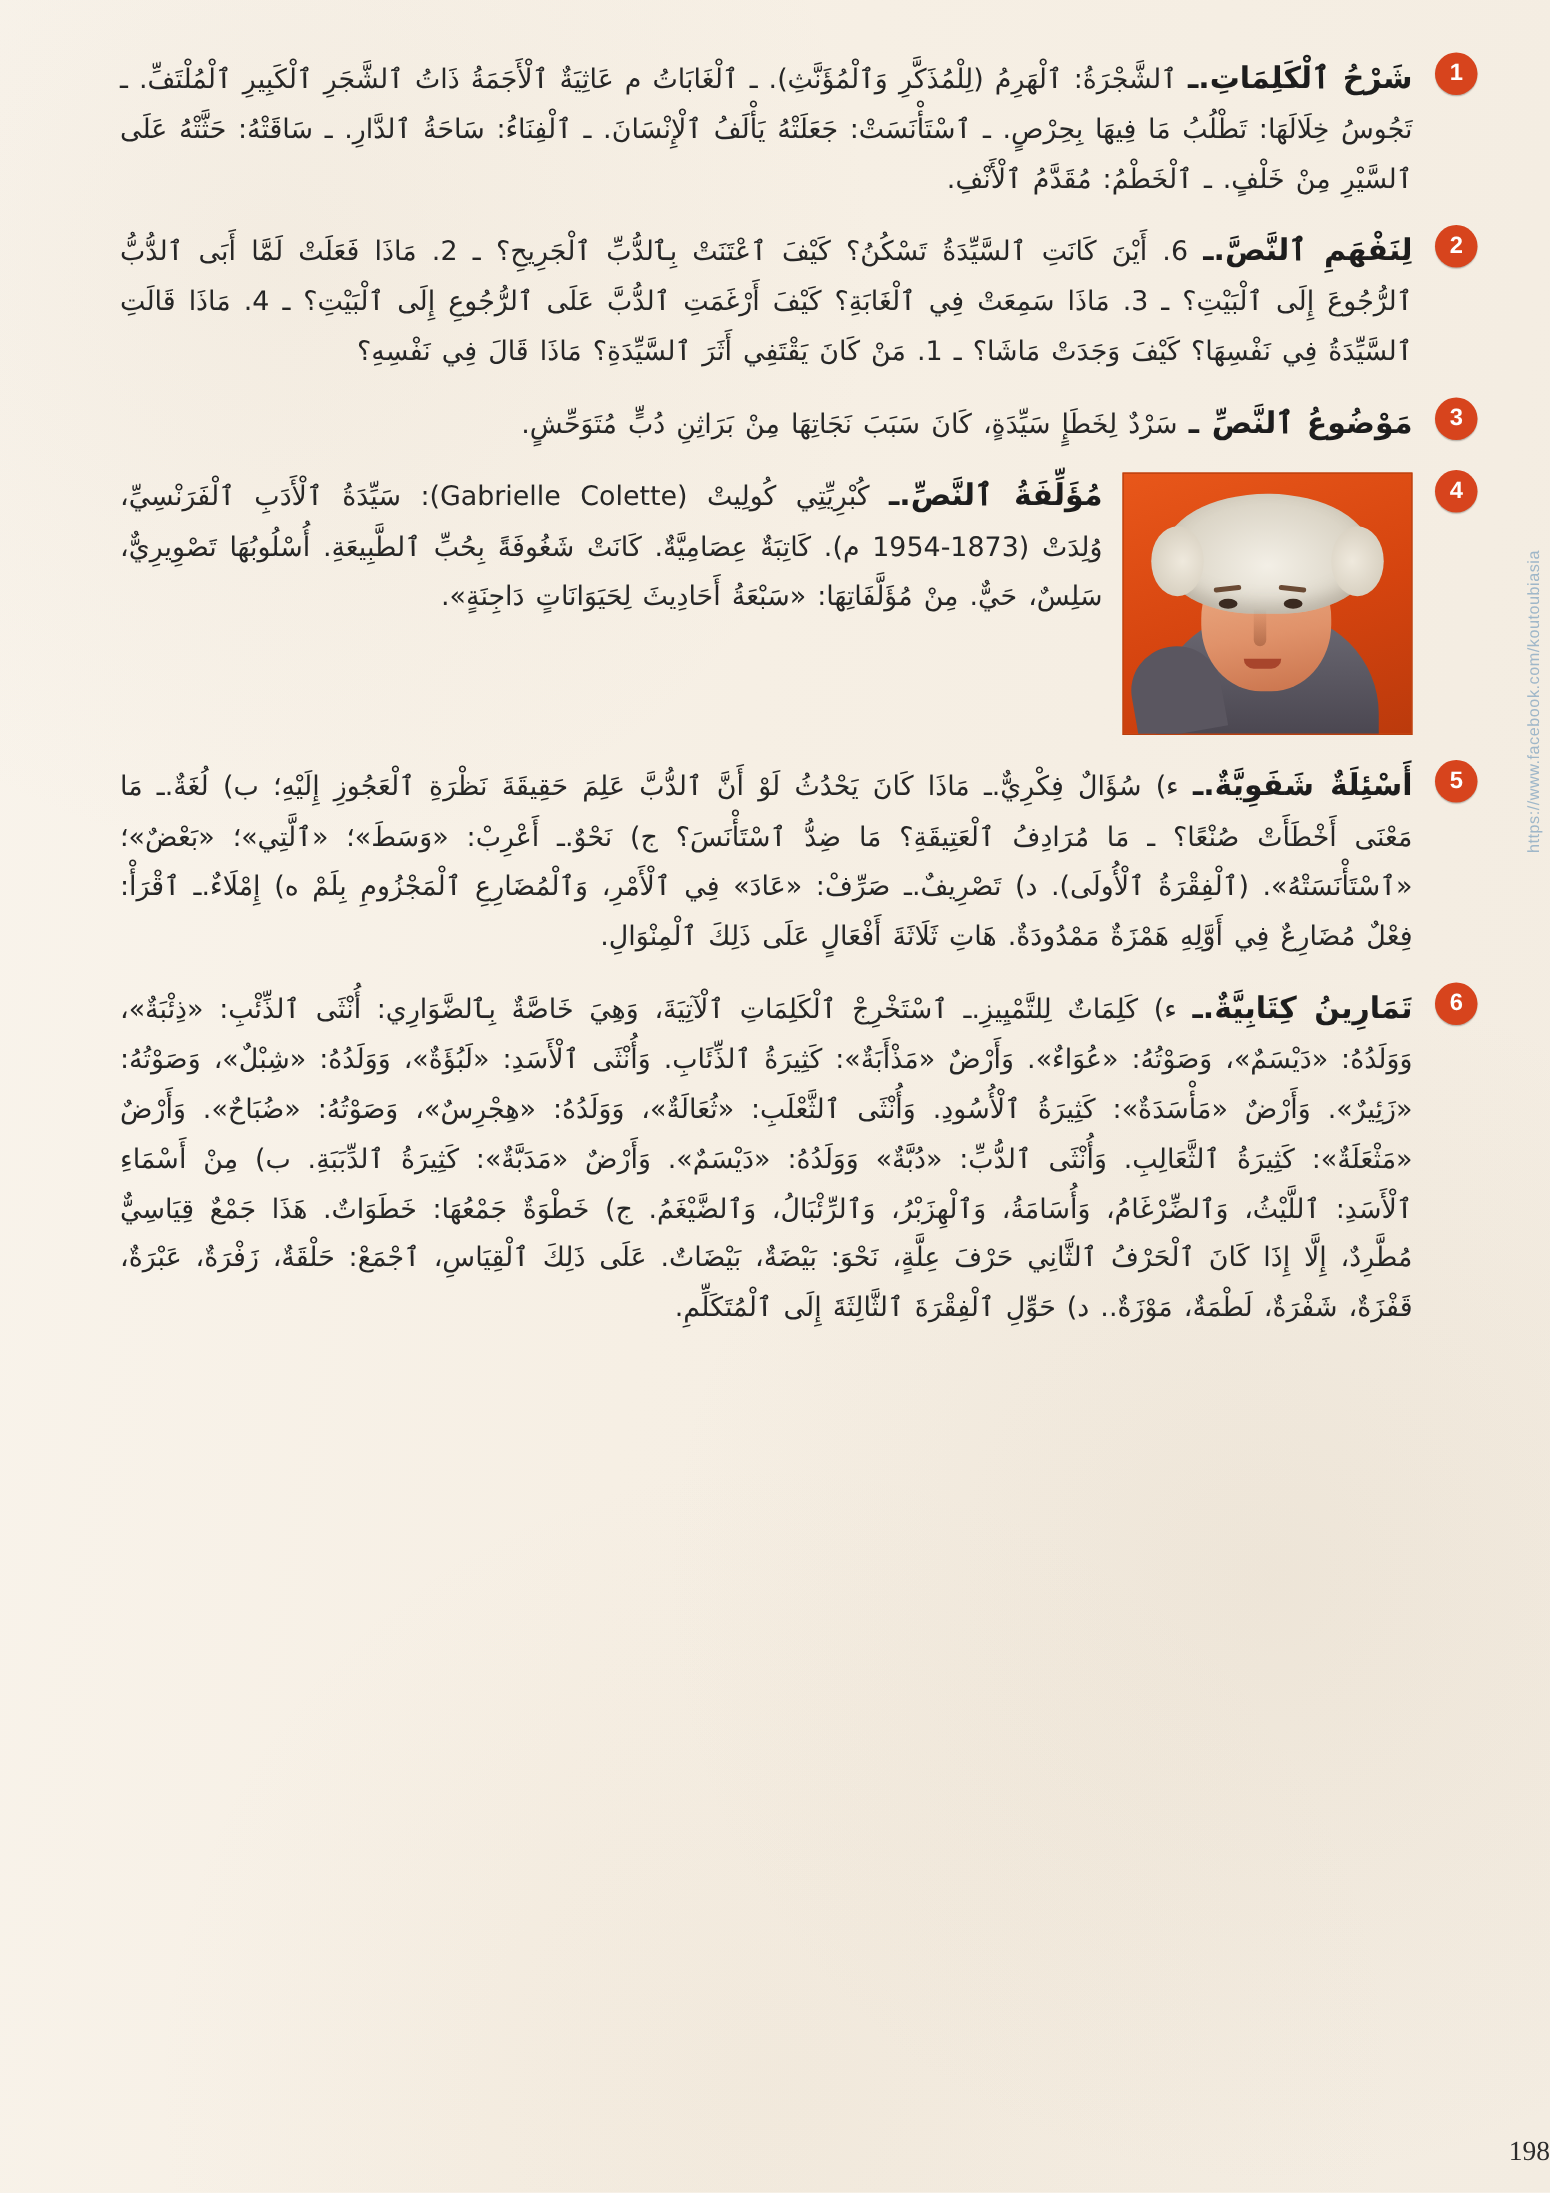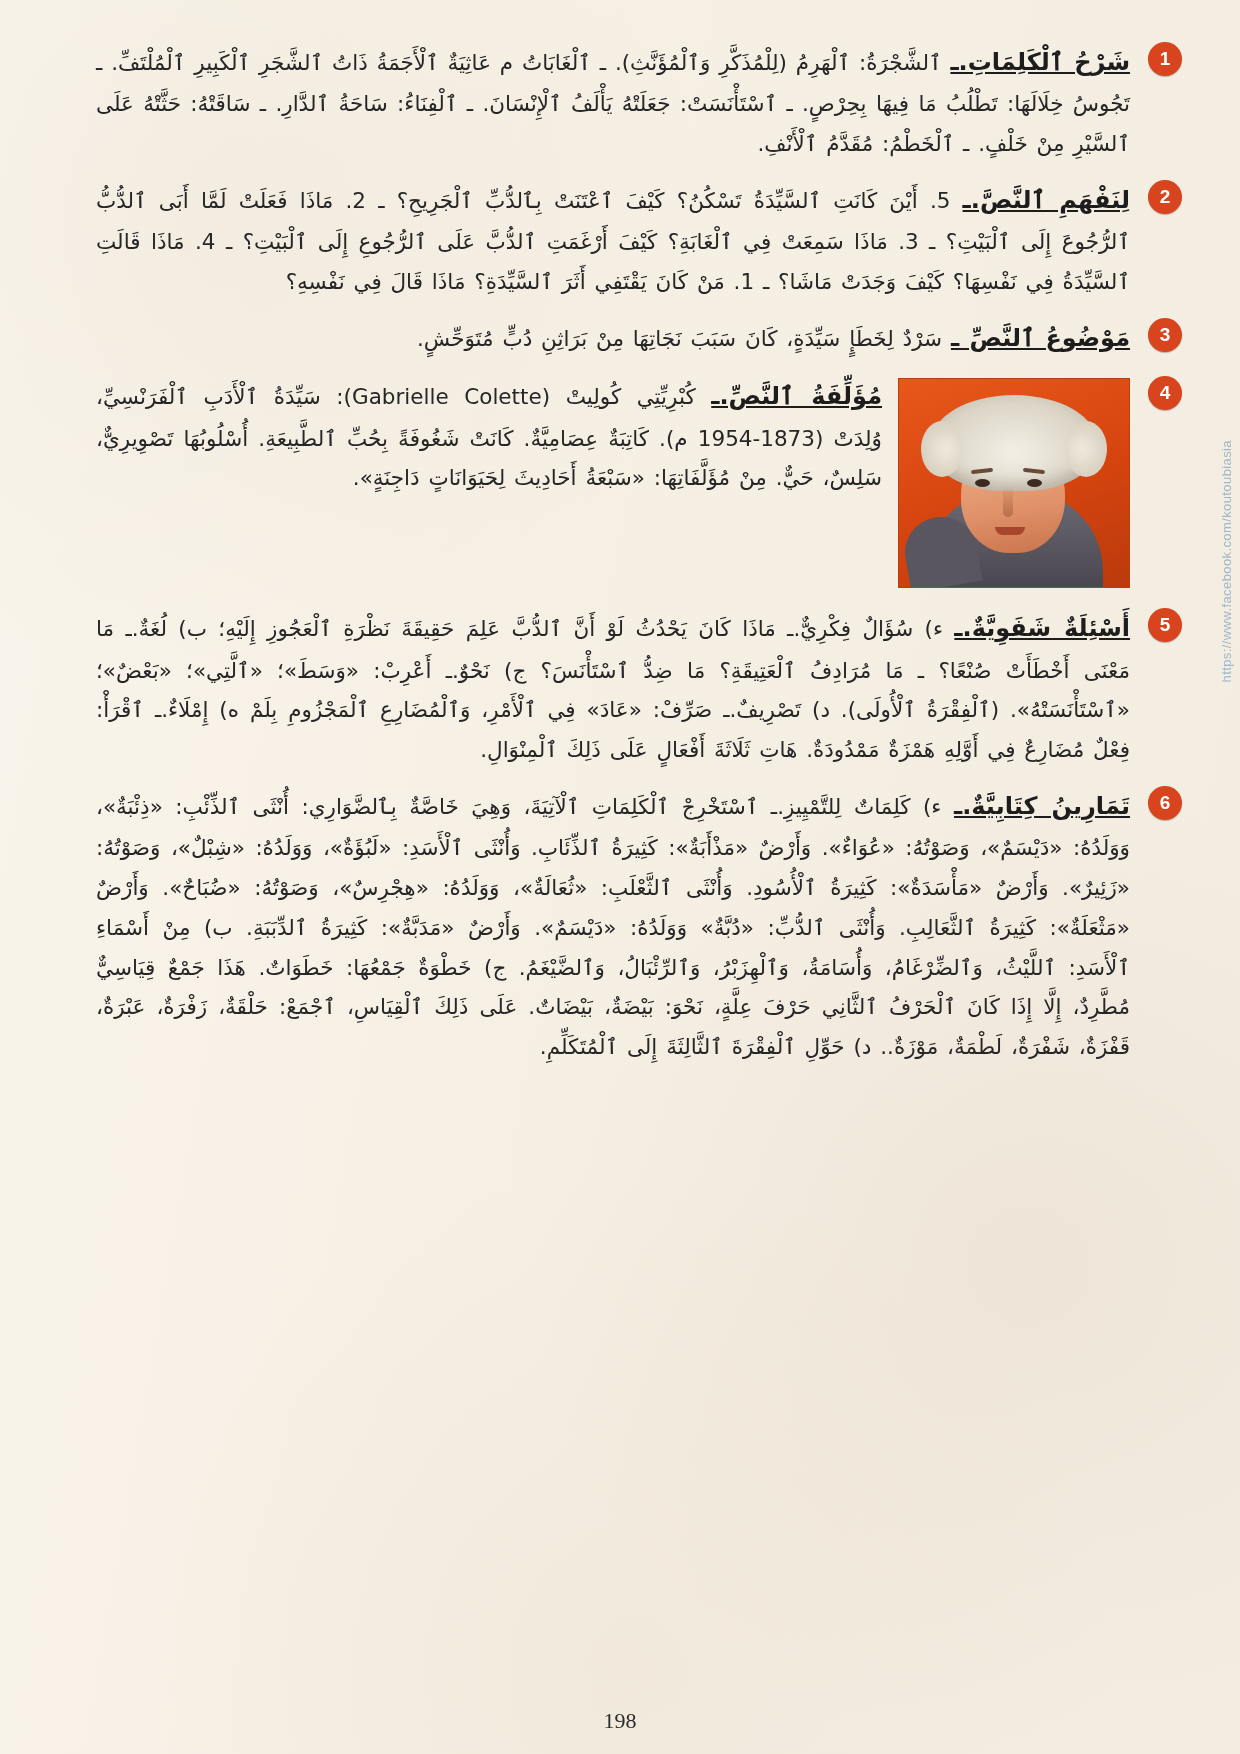--- a/index.html
+++ b/index.html
@@ -82,21 +82,20 @@
     text-align-last: justify;
     color: #262626;
     letter-spacing: 0px;
     word-spacing: 2px;
   }
   .para.right-last { text-align-last: right; }
   .hd {
     font-weight: bold;
     font-size: 24px;
     color: #1d1d1d;
-    text-decoration: underline;
   }
 
   
   .portrait-wrap {
     float: right;
     width: 230px;
     height: 208px;
     margin: 4px 0 6px 18px;
     shape-outside: inset(0);
   }
@@ -189,21 +188,20 @@
     width: 30px; height: 8px;
     background: #a8452c;
     border-radius: 0 0 14px 14px;
   }
 
   .footer-num {
     position: absolute;
     bottom: 20px;
     left: 0;
     right: 0;
-    text-align: center;
     font-family: "Liberation Serif", serif;
     font-size: 22px;
     color: #2b2b2b;
   }
   .clearfix:after { content: ""; display: block; clear: both; }
 </style>
 </head>
 <body>
 
 <div class="page">
@@ -221,21 +219,21 @@
         <span>ٱلْأَجَمَةُ ذَاتُ ٱلشَّجَرِ ٱلْكَبِيرِ ٱلْمُلْتَفِّ. ـ تَجُوسُ خِلَالَهَا: تَطْلُبُ مَا فِيهَا بِحِرْصٍ. ـ</span>
         <span>ٱسْتَأْنَسَتْ: جَعَلَتْهُ يَأْلَفُ ٱلْإِنْسَانَ. ـ ٱلْفِنَاءُ: سَاحَةُ ٱلدَّارِ. ـ سَاقَتْهُ: حَثَّتْهُ عَلَى ٱلسَّيْرِ مِنْ</span>
         <span>خَلْفٍ. ـ ٱلْخَطْمُ: مُقَدَّمُ ٱلْأَنْفِ.</span>
       </div>
     </div>
 
     <div class="section">
       <div class="num-badge">2</div>
       <div class="para right-last">
         <span class="hd">لِنَفْهَمِ ٱلنَّصَّ.ـ</span>
-        <span>5. أَيْنَ كَانَتِ ٱلسَّيِّدَةُ تَسْكُنُ؟ كَيْفَ ٱعْتَنَتْ بِٱلدُّبِّ ٱلْجَرِيحِ؟ ـ</span>
+        <span>6. أَيْنَ كَانَتِ ٱلسَّيِّدَةُ تَسْكُنُ؟ كَيْفَ ٱعْتَنَتْ بِٱلدُّبِّ ٱلْجَرِيحِ؟ ـ</span>
         <span>2. مَاذَا فَعَلَتْ لَمَّا أَبَى ٱلدُّبُّ ٱلرُّجُوعَ إِلَى ٱلْبَيْتِ؟ ـ 3. مَاذَا سَمِعَتْ فِي ٱلْغَابَةِ؟ كَيْفَ</span>
         <span>أَرْغَمَتِ ٱلدُّبَّ عَلَى ٱلرُّجُوعِ إِلَى ٱلْبَيْتِ؟ ـ 4. مَاذَا قَالَتِ ٱلسَّيِّدَةُ فِي نَفْسِهَا؟ كَيْفَ</span>
         <span>وَجَدَتْ مَاشَا؟ ـ 1. مَنْ كَانَ يَقْتَفِي أَثَرَ ٱلسَّيِّدَةِ؟ مَاذَا قَالَ فِي نَفْسِهِ؟</span>
       </div>
     </div>
 
     <div class="section">
       <div class="num-badge">3</div>
       <div class="para right-last">
         <span class="hd">مَوْضُوعُ ٱلنَّصِّ ـ</span>

